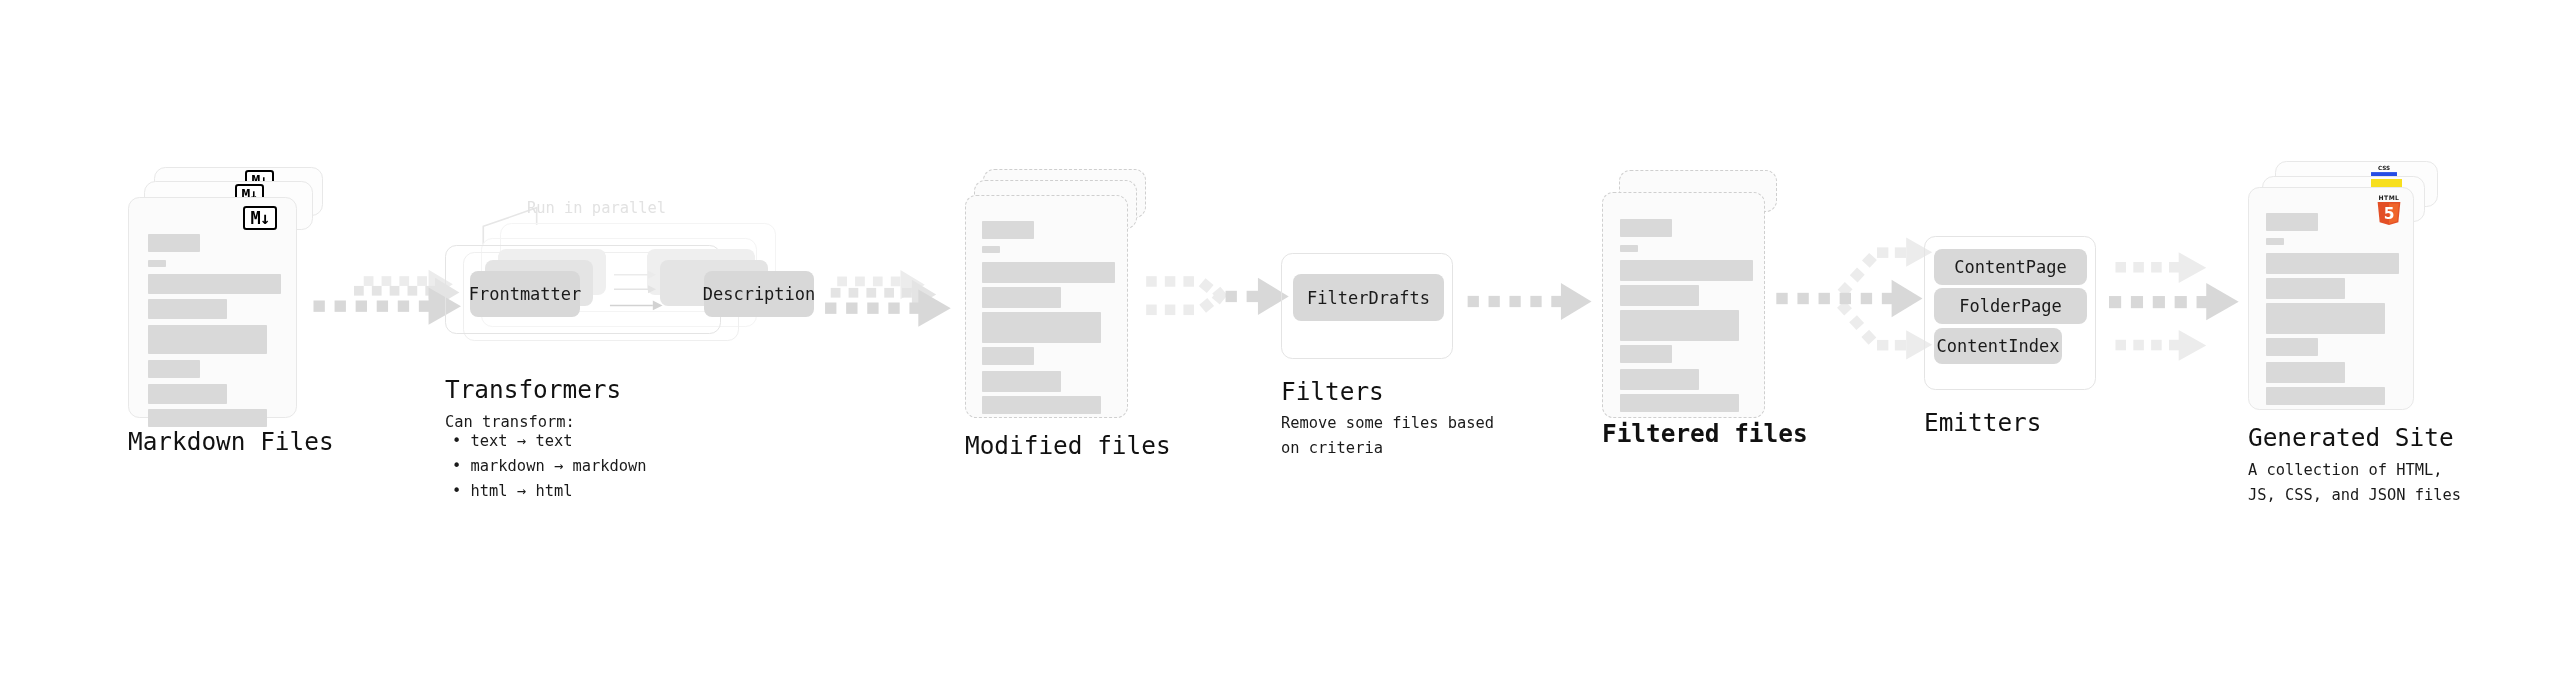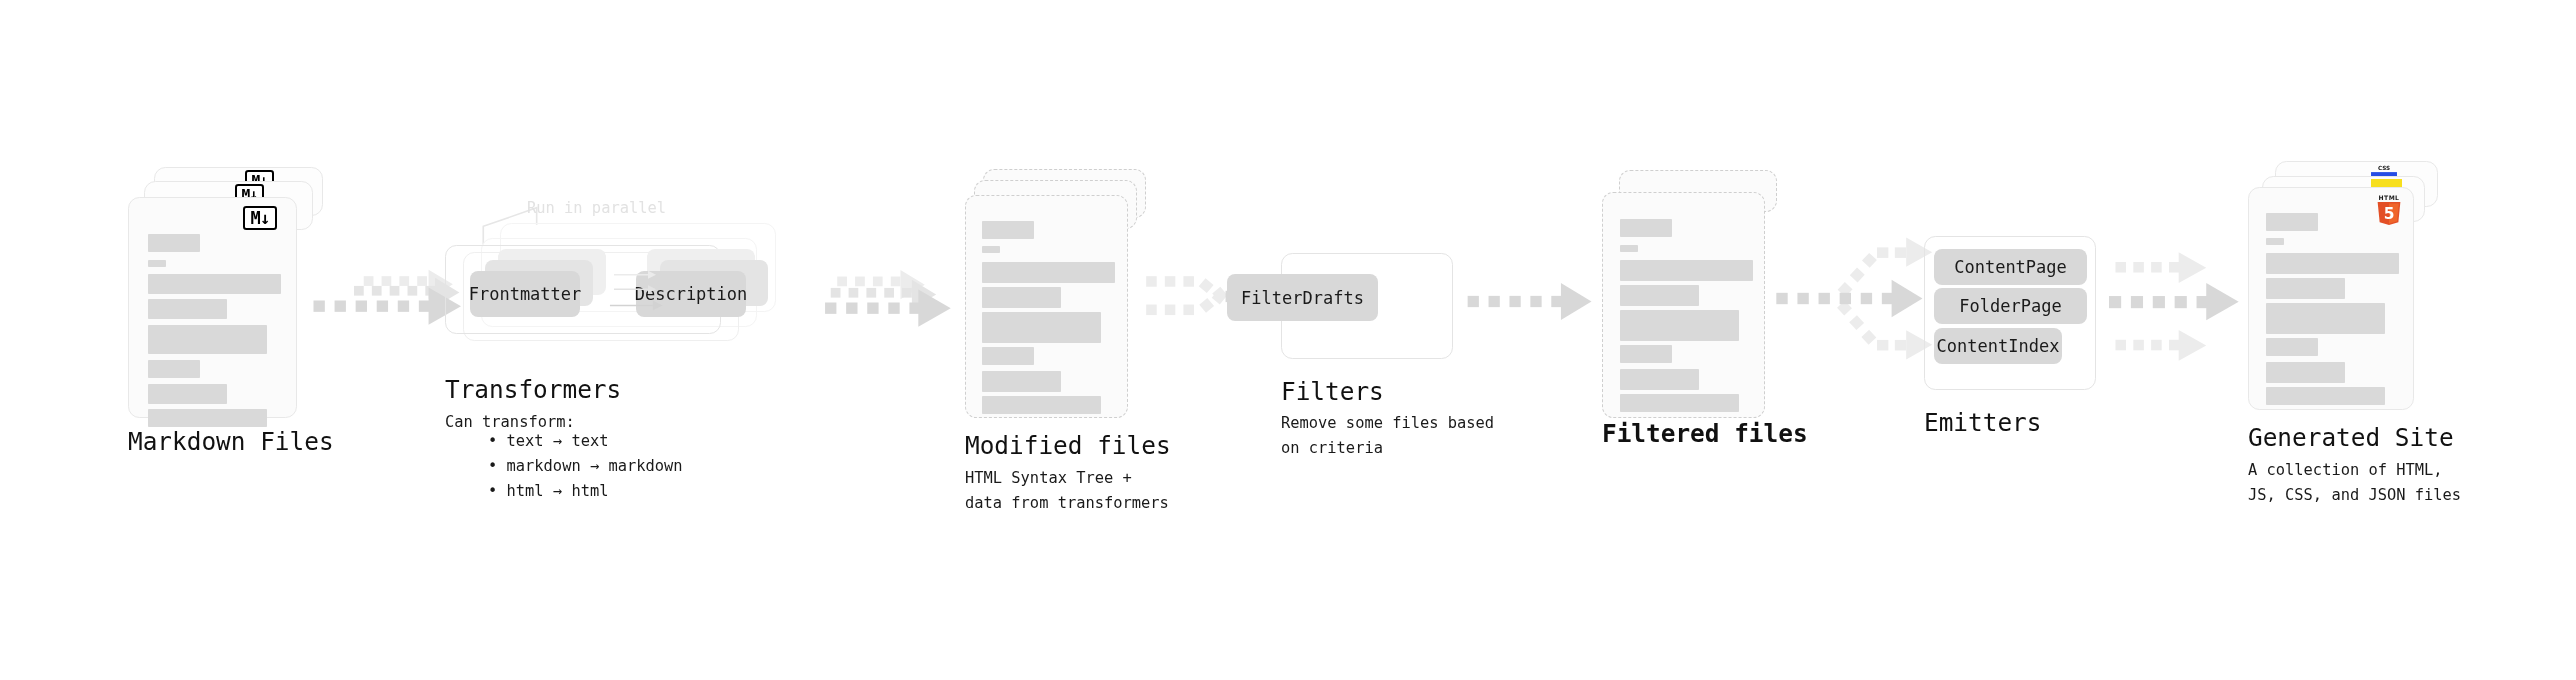--- a/index.html
+++ b/index.html
@@ -161,40 +161,40 @@
   <div class="groupbox fainter" style="left:481px; top:238px; width:276px; height:89px;"></div>
   <div class="groupbox faint" style="left:463px; top:252px; width:276px; height:89px;"></div>
   <div class="groupbox" style="left:445px; top:245px; width:276px; height:89px;"></div>
 
   <div class="pill l2" style="left:498px; top:249px; width:108px; height:46px;"></div>
   <div class="pill l1" style="left:485px; top:260px; width:108px; height:46px;"></div>
   <div class="pill" style="left:470px; top:271px; width:110px; height:46px;">Frontmatter</div>
 
   <div class="pill l2" style="left:647px; top:249px; width:108px; height:46px;"></div>
   <div class="pill l1" style="left:660px; top:260px; width:108px; height:46px;"></div>
-  <div class="pill" style="left:636px; top:271px; width:110px; height:46px;">Description</div>
+  <div class="pill" style="left:704px; top:271px; width:110px; height:46px;">Description</div>
 
   <svg style="left:614px; top:268px; width:89px; height:49px;" viewBox="0 0 110 60" width="89" height="49">
     <g stroke="#ebebeb" stroke-width="2" fill="none">
       <line x1="0" y1="8" x2="42" y2="8"></line>
         <polygon points="42,3 52,8 42,13" fill="#ebebeb" stroke="none"></polygon>
     </g>
     <g stroke="#e3e3e3" stroke-width="2" fill="none">
       <line x1="0" y1="26" x2="42" y2="26"></line>
         <polygon points="42,21 52,26 42,31" fill="#e3e3e3" stroke="none"></polygon>
     </g>
     <g stroke="#d2d2d2" stroke-width="2" fill="none">
       <line x1="-5" y1="46" x2="48" y2="46"></line>
         <polygon points="48,40 60,46 48,52" fill="#d2d2d2" stroke="none"></polygon>
     </g>
   </svg>
 
   <div class="title" style="left:445px; top:375px;">Transformers</div>
   <div class="sub" style="left:445px; top:410px;">Can transform:</div>
-  <div class="bullets" style="left:452px; top:429px;margin-left:36px;">
+  <div class="bullets" style="left:452px; top:429px;">
     <div>• text → text</div>
     <div>• markdown → markdown</div>
     <div>• html → html</div>
   </div>
 
   <svg style="left:821px; top:270px; width:146px; height:65px;" viewBox="0 0 180 80" width="146" height="65">
     <g fill="#ececec">
       <rect x="20" y="8" width="12" height="12"></rect>
         <rect x="42" y="8" width="12" height="12"></rect>
       <rect x="64" y="8" width="12" height="12"></rect>
@@ -226,22 +226,20 @@
   <div class="bar" style="left:982px; top:221px; width:52px;  height:18px;"></div>
   <div class="bar" style="left:982px; top:246px; width:18px;  height:7.3px;"></div>
   <div class="bar" style="left:982px; top:262px; width:133px; height:21px;"></div>
   <div class="bar" style="left:982px; top:287px; width:79px;  height:21px;"></div>
   <div class="bar" style="left:982px; top:312px; width:119px; height:31px;"></div>
   <div class="bar" style="left:982px; top:347px; width:52px;  height:18px;"></div>
   <div class="bar" style="left:982px; top:371px; width:79px;  height:21px;"></div>
   <div class="bar" style="left:982px; top:396px; width:119px; height:18px;"></div>
 
   <div class="title" style="left:965px; top:431px;">Modified files</div>
-  <div class="sub" style="left:965px; top:466px;">HTML Syntax Tree +
-data from transformers</div>
 
   <svg style="left:1138px; top:260px; width:150px; height:81px;" viewBox="0 0 185 100" width="150" height="81">
     <g fill="#ececec">
       <rect x="10" y="55" width="13" height="13"></rect>
         <rect x="33" y="55" width="13" height="13"></rect>
       <rect x="56" y="55" width="13" height="13"></rect>
       <rect x="78" y="50" width="13" height="13" transform="rotate(-40 84 56)"></rect>
       <rect x="94" y="36" width="13" height="13" transform="rotate(-40 100 42)"></rect>
       <rect x="10" y="20" width="13" height="13"></rect>
         <rect x="33" y="20" width="13" height="13"></rect>
@@ -250,21 +248,21 @@
       <rect x="94" y="39" width="13" height="13" transform="rotate(40 100 45)"></rect>
     </g>
     <g fill="#d8d8d8">
       <rect x="108" y="38" width="14" height="14"></rect>
         <rect x="134" y="38" width="14" height="14"></rect>
       <polygon points="148,22 186,45 148,68"></polygon>
     </g>
   </svg>
 
   <div class="groupbox" style="left:1281px; top:253px; width:172px; height:106px;"></div>
-  <div class="pill" style="left:1227px; top:274px; width:151px; height:47px;">FilterDrafts</div>
+  <div class="pill" style="left:1293px; top:274px; width:151px; height:47px;">FilterDrafts</div>
 
   <div class="title" style="left:1281px; top:377px;text-align:center;">Filters</div>
   <div class="sub" style="left:1281px; top:411px;">Remove some files based
 on criteria</div>
 
   <svg style="left:1467px; top:283px; width:138px; height:37px;" viewBox="0 0 170 46" width="138" height="37">
     <g fill="#d8d8d8">
       <rect x="0" y="16" width="14" height="14"></rect>
         <rect x="26" y="16" width="14" height="14"></rect>
       <rect x="52" y="16" width="14" height="14"></rect>

